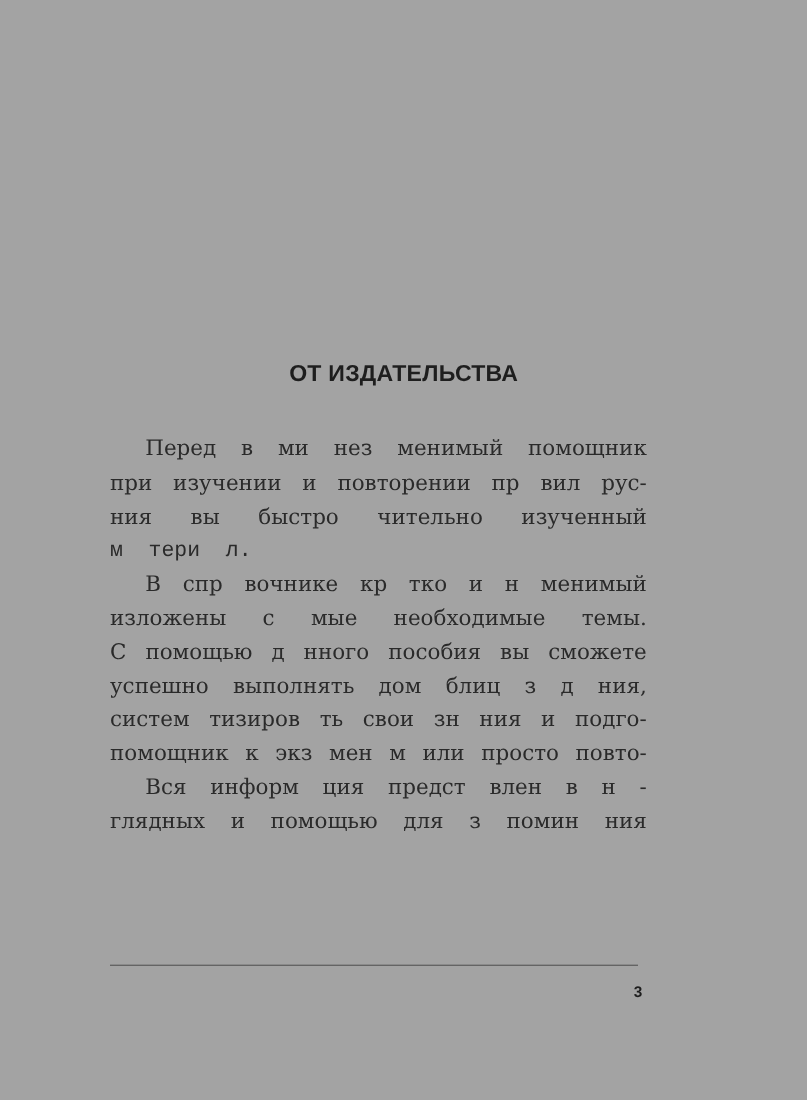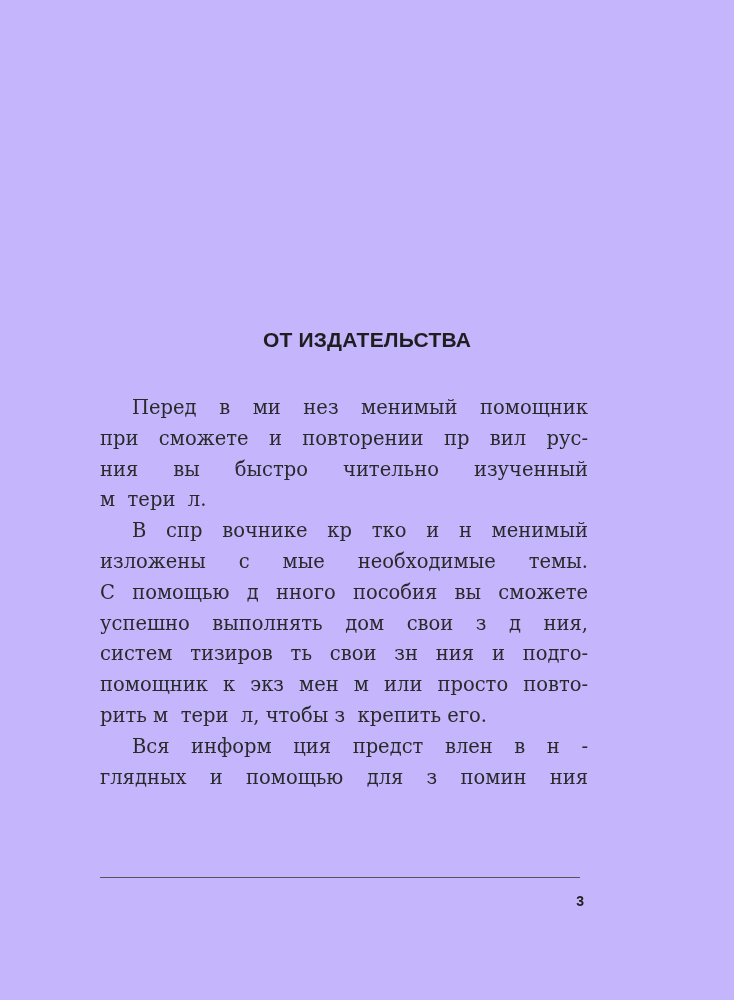--- a/index.html
+++ b/index.html
@@ -11,21 +11,21 @@
       width: 734px;
       height: 1000px;
       position: relative;
       overflow: hidden;
       color: #2a2a2a;
     }
     .page {
       position: absolute;
       left: 0; top: 0;
       width: 734px; height: 1000px;
-      background: #c4b5fd;
+      background: #a3a3a3;
     }
     .heading {
       position: absolute;
       left: 0;
       width: 734px;
       top: 328px;
       text-align: center;
       font-family: "Liberation Sans", sans-serif;
       font-weight: bold;
       font-size: 21px;
@@ -52,20 +52,21 @@
       text-align: justify;
       text-align-last: justify;
       white-space: normal;
     }
     .line.indent {
       padding-left: 32px;
     }
     .line.last {
       text-align: center;
       text-align-last: left;
+      font-family: Liberation Mono, monospace;
     }
     .rule {
       position: absolute;
       left: 100px;
       top: 877px;
       width: 480px;
       height: 0;
       border-top: 1.5px solid #555555;
     }
     .page-number {
@@ -84,33 +85,32 @@
 <body>
 
 <div class="page">
 
   <h1 class="heading">ОТ ИЗДАТЕЛЬСТВА</h1>
 
   <div class="body-text">
 
     <div class="paragraph">
       <span class="line justify indent">Перед в  ми нез  менимый помощник</span>
-      <span class="line justify">при сможете и повторении пр  вил рус-</span>
+      <span class="line justify">при изучении и повторении пр  вил рус-</span>
       <span class="line justify">ния вы быстро чительно изученный</span>
       <span class="line last">м  тери  л.</span>
     </div>
 
     <div class="paragraph">
       <span class="line justify indent">В спр  вочнике кр  тко и н  менимый</span>
       <span class="line justify">изложены с  мые необходимые темы.</span>
       <span class="line justify">С помощью д  нного пособия вы сможете</span>
-      <span class="line justify">успешно выполнять дом  свои з  д  ния,</span>
+      <span class="line justify">успешно выполнять дом  блиц з  д  ния,</span>
       <span class="line justify">систем  тизиров  ть свои зн  ния и подго-</span>
       <span class="line justify">помощник к экз  мен  м или просто повто-</span>
-      <span class="line last">рить м  тери  л, чтобы з  крепить его.</span>
     </div>
 
     <div class="paragraph">
       <span class="line justify indent">Вся информ  ция предст  влен    в н  -</span>
       <span class="line justify">глядных и помощью для з  помин  ния</span>
     </div>
   </div>
 
   <div class="rule"></div>
 

